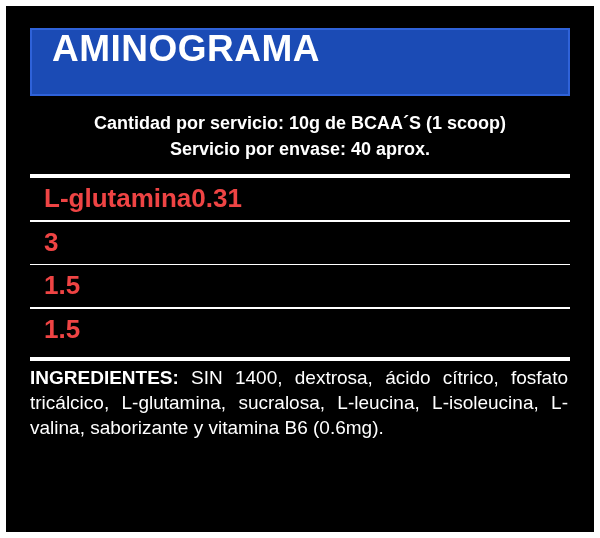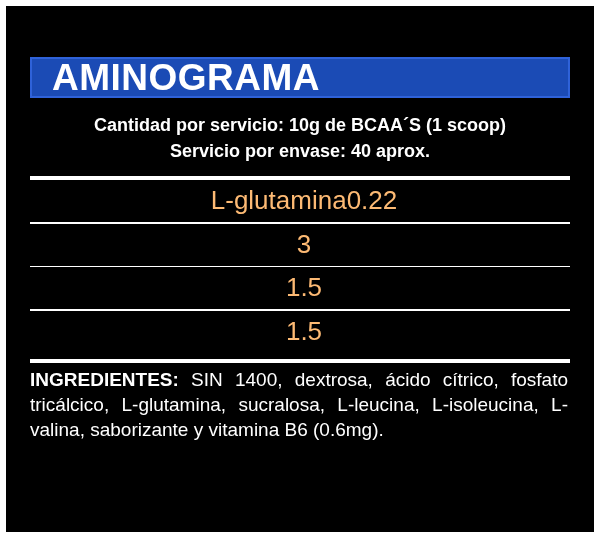--- a/index.html
+++ b/index.html
@@ -25,26 +25,25 @@
   .inner {
     position: absolute;
     left: 24px;
     top: 22px;
     width: 540px;
     box-sizing: border-box;
   }
   .title-bar {
     background: #1b4bb5;
     border: 2px solid #2f62d9;
-    height: 41px;
+    height: 68px;
     display: flex;
-    align-items: flex-end;
+    align-items: flex-start;
     padding-left: 20px;
     box-sizing: border-box;
-    margin-top: 29px;
   }
   .title-bar .title {
     color: #ffffff;
     font-size: 37px;
     font-weight: bold;
     letter-spacing: 0.5px;
     line-height: 1;
   }
   .serving-block {
     color: #ffffff;
@@ -59,25 +58,26 @@
     background: #ffffff;
     margin-top: 12px;
   }
   .rule-thin {
     height: 1.5px;
     background: #ffffff;
   }
   .amino-row {
     display: flex;
     align-items: baseline;
-    justify-content: center;
-    color: #fdba74;
+    justify-content: flex-start;
+    color: #ef4444;
     font-size: 26px;
     padding: 5px 6px 6px 14px;
     box-sizing: border-box;
+    font-weight: bold;
   }
   .amino-row .name {
     white-space: nowrap;
   }
   .amino-row .value {
     white-space: nowrap;
   }
   .amino-table {
     margin-top: 0;
   }
@@ -112,21 +112,21 @@
       <div>Cantidad por servicio: 10g de BCAA´S  (1 scoop)</div>
       <div>Servicio por envase: 40 aprox.</div>
     </div>
 
     <div class="rule-thick"></div>
 
     <div class="amino-table">
 
       <div class="amino-row">
         <span class="name">L-glutamina</span>
-        <span class="value">0.22</span>
+        <span class="value">0.31</span>
       </div>
       <div class="rule-thin"></div>
 
       <div class="amino-row">
         <span class="value">3</span>
       </div>
       <div class="rule-thin"></div>
 
       <div class="amino-row">
         <span class="value">1.5</span>

